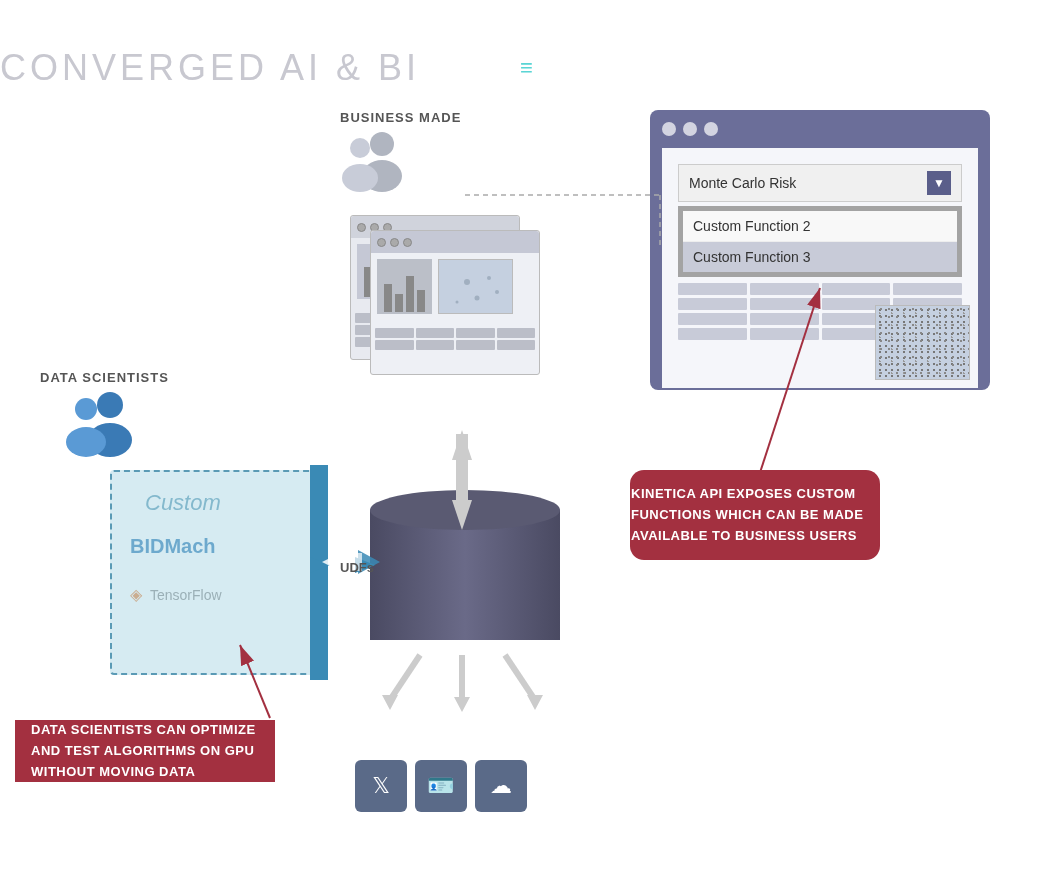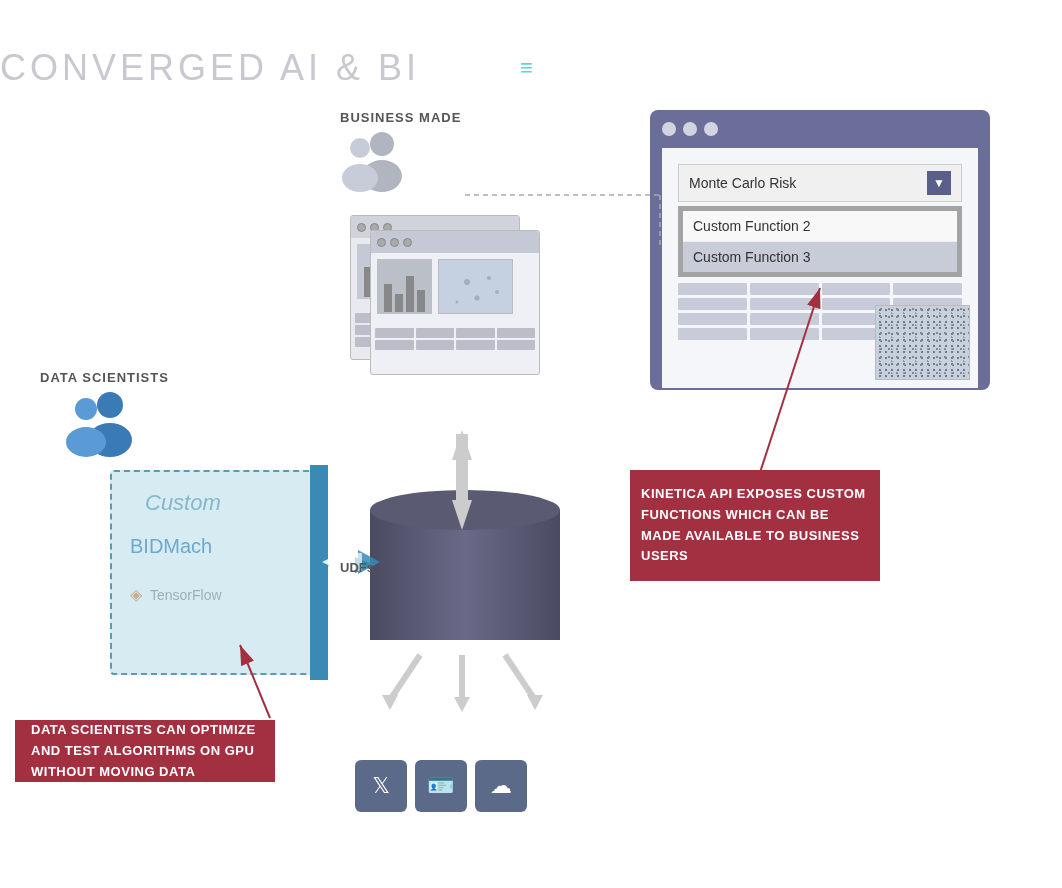--- a/index.html
+++ b/index.html
@@ -302,21 +302,21 @@
       color: #5a9ab5;
       font-style: italic;
       font-weight: 400;
     }
     .ml-bidmach {
       position: absolute;
       top: 535px;
       left: 130px;
       font-size: 20px;
       color: #2d7bb5;
-      font-weight: 400;
+      font-weight: 700;
     }
     .ml-tensorflow {
       position: absolute;
       top: 585px;
       left: 130px;
       font-size: 14px;
       color: #888;
     }
     .tf-icon {
       display: inline-block;
@@ -368,28 +368,29 @@
       color: white;
       font-size: 22px;
     }
 
     
     .annotation-red-right {
       position: absolute;
       top: 470px;
       left: 630px;
       width: 250px;
-      padding: 14px 11px;
+      padding: 14px 1px;
       background: #a33040;
       color: white;
       font-size: 13px;
       font-weight: 700;
       line-height: 1.6;
       letter-spacing: 0.5px;
       z-index: 10;
+      border-radius: 14px;
     }
     .annotation-red-bottom {
       position: absolute;
       top: 720px;
       left: 15px;
       width: 260px;
       padding: 0 16px;
       background: #a33040;
       color: white;
       font-size: 13px;

